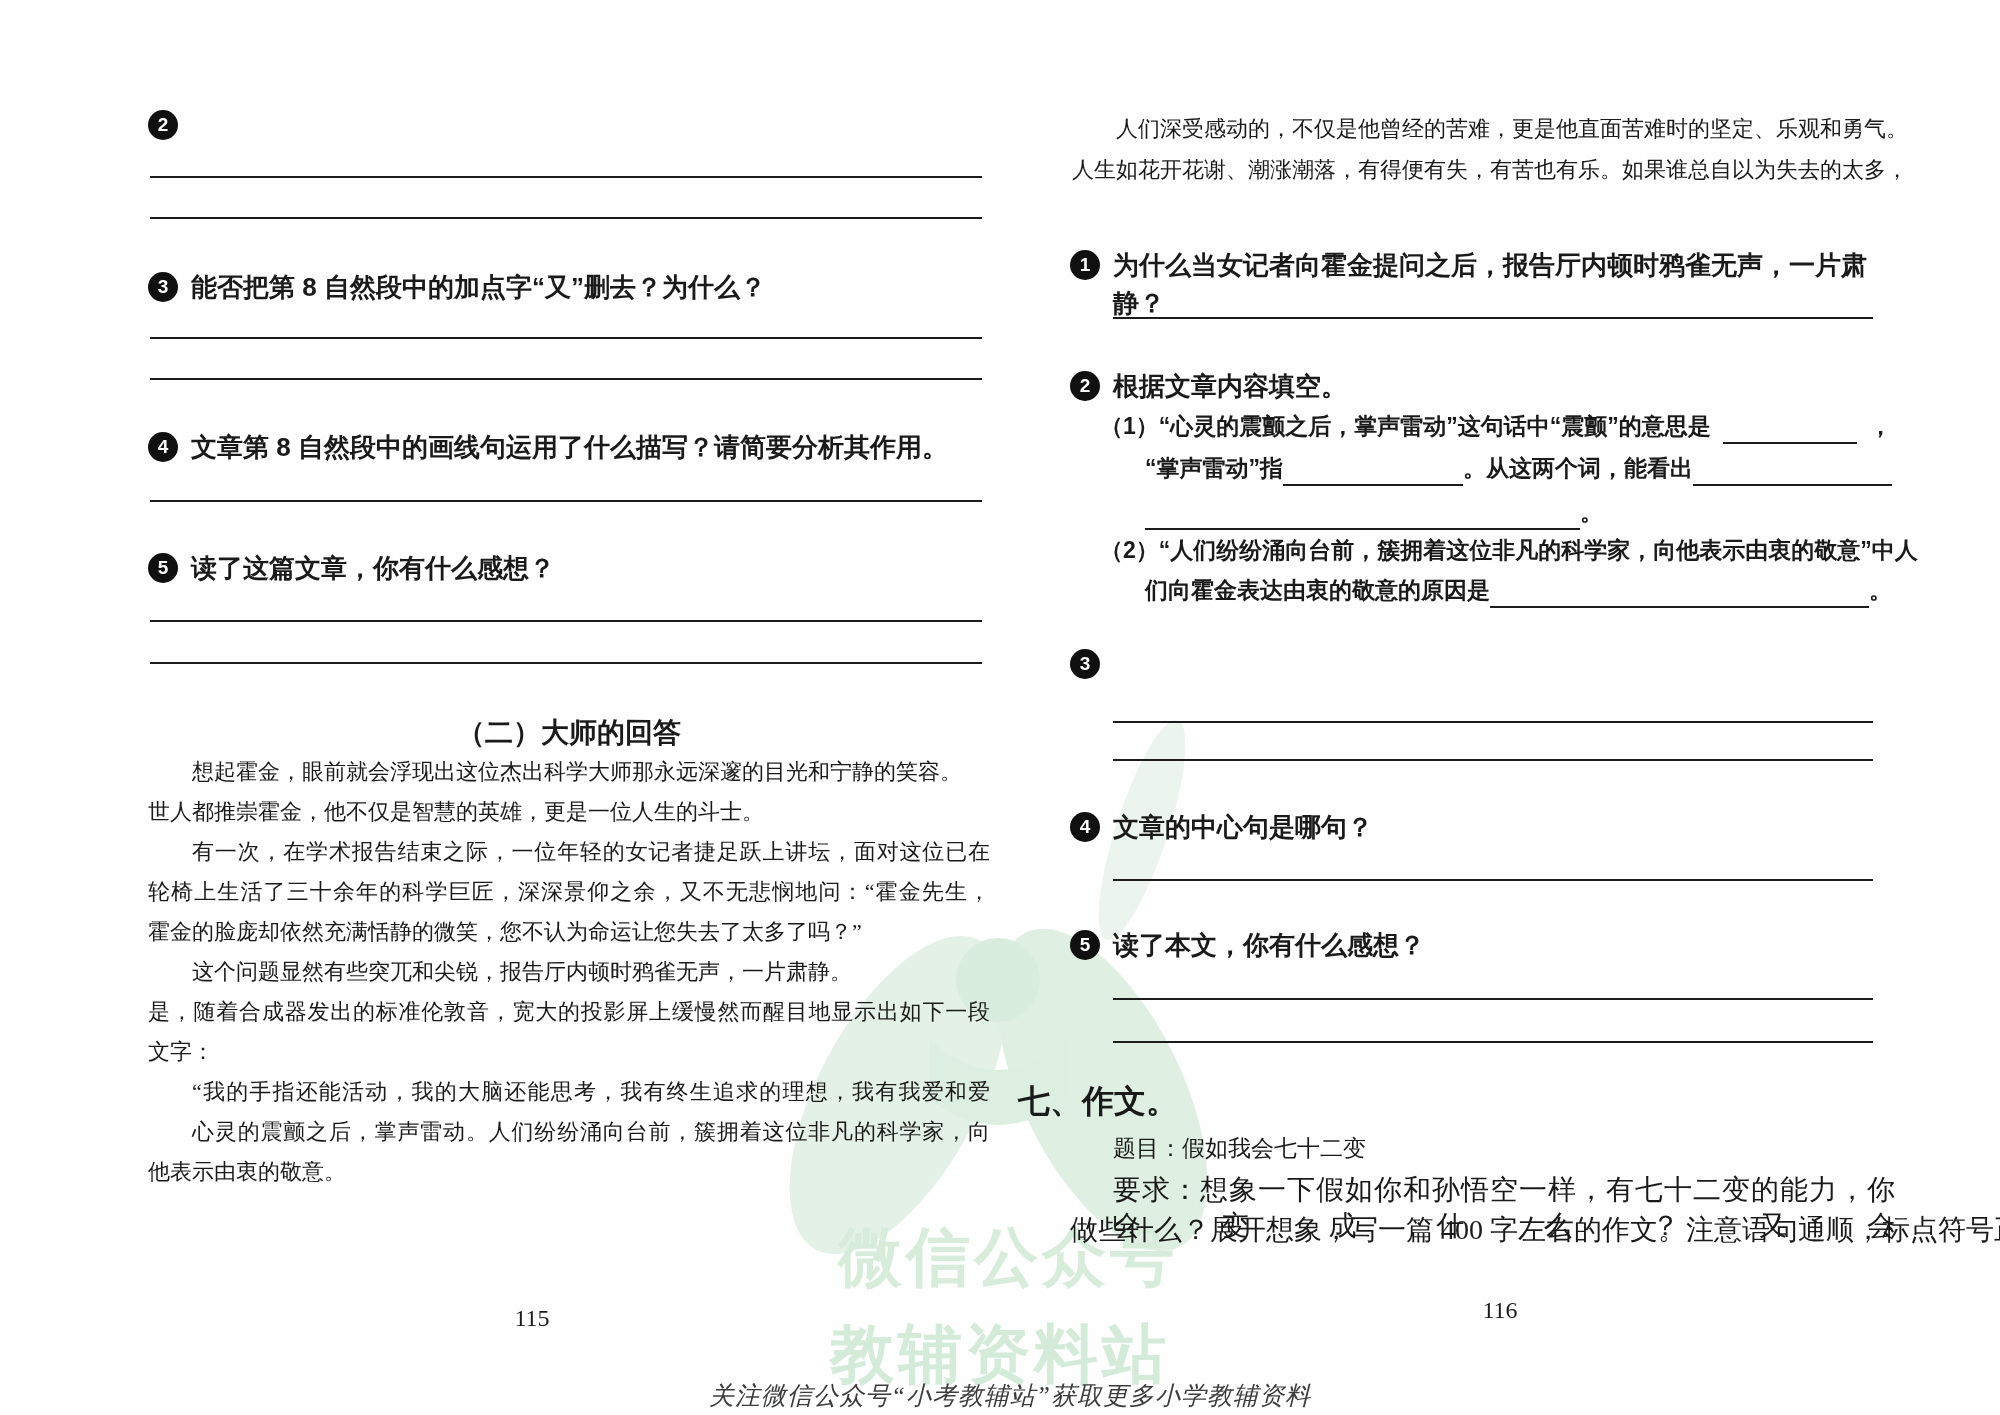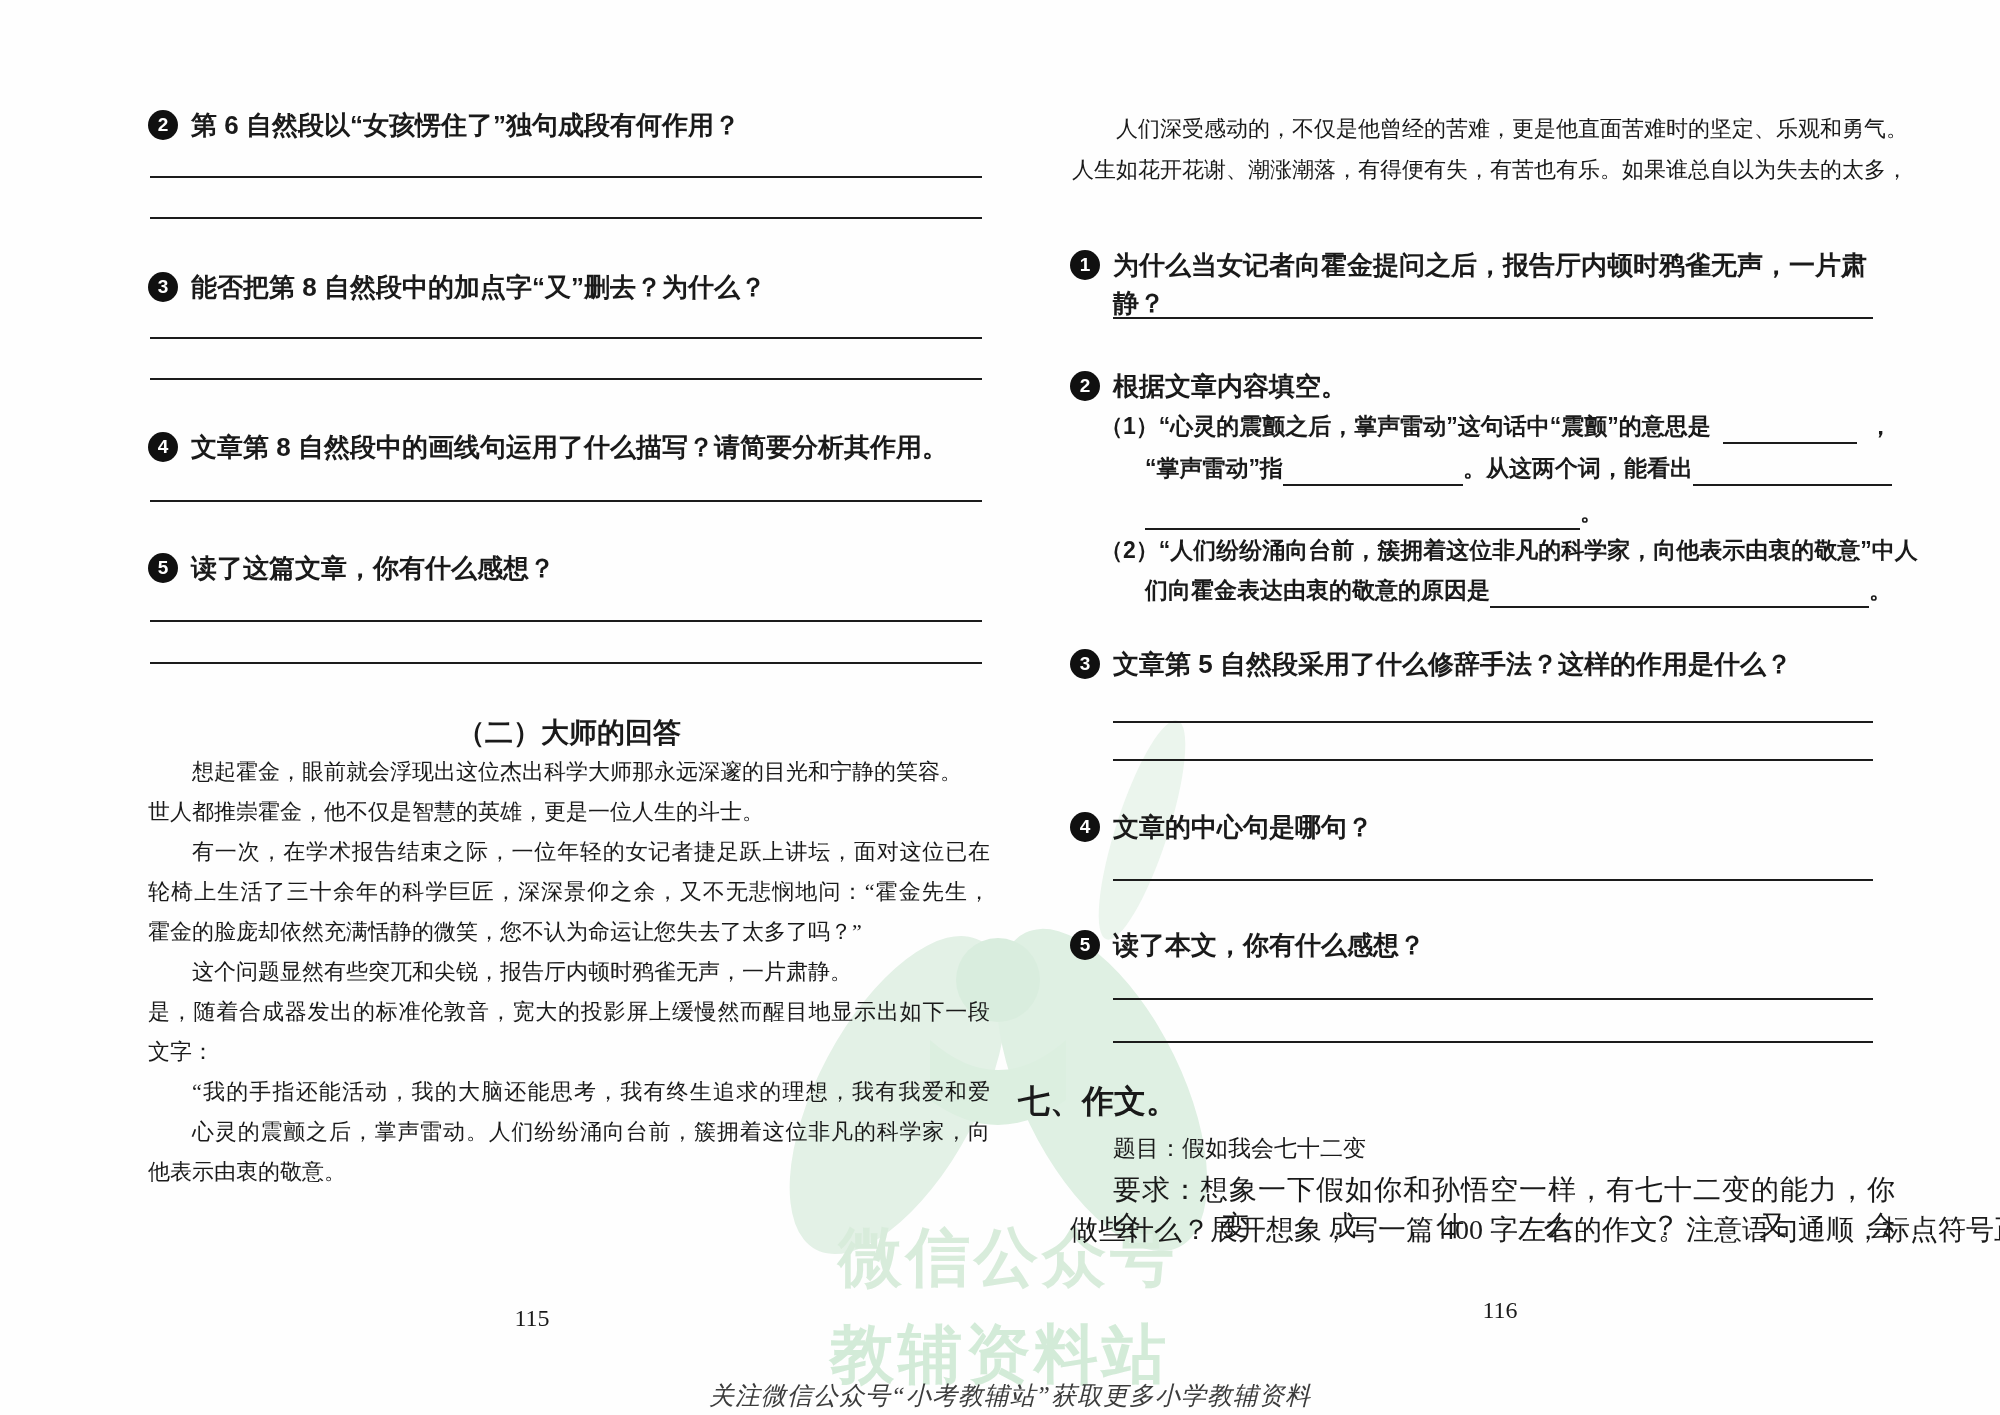--- a/index.html
+++ b/index.html
@@ -48,21 +48,20 @@
   <ellipse cx="118" cy="415" rx="80" ry="175" fill="#e3f1e6" transform="rotate(28 118 415)"></ellipse>
   <ellipse cx="322" cy="410" rx="80" ry="175" fill="#dff0e3" transform="rotate(-26 322 410)"></ellipse>
   <circle cx="218" cy="300" r="42" fill="#d9edde"></circle>
   <path d="M150 360 Q218 420 286 360 L286 420 Q218 470 150 420 Z" fill="#dcefe0"></path>
 </svg>
 <div class="wm-text" style="left:838px;top:1222px;">微信公众号</div>
 <div class="wm-text" style="left:830px;top:1319px;color:#d3ebd8;">教辅资料站</div>
 
 <div class="stem" style="left:148px;top:106px;width:840px;">
   <span class="qnum">2</span>
-  <span>第 6 自然段以“女孩愣住了”独句成段有何作用？</span>
 </div>
 <div class="ansline" style="left:150px;top:176px;width:832px;"></div>
 <div class="ansline" style="left:150px;top:217px;width:832px;"></div>
 
 <div class="stem" style="left:148px;top:268px;width:840px;">
   <span class="qnum">3</span>
   <span>能否把第 8 自然段中的加点字“又”删去？为什么？</span>
 </div>
 <div class="ansline" style="left:150px;top:337px;width:832px;"></div>
 <div class="ansline" style="left:150px;top:378px;width:832px;"></div>
@@ -132,21 +131,20 @@
   <span>（2）“人们纷纷涌向台前，簇拥着这位非凡的科学家，向他表示由衷的敬意”中人</span>
 </div>
 <div class="fillrow" style="left:1145px;top:572px;width:747px;">
   <span>们向霍金表达由衷的敬意的原因是</span>
   <span class="blank bflex"></span>
   <span>。</span>
 </div>
 
 <div class="stem" style="left:1070px;top:645px;width:840px;">
   <span class="qnum">3</span>
-  <span>文章第 5 自然段采用了什么修辞手法？这样的作用是什么？</span>
 </div>
 <div class="ansline" style="left:1113px;top:721px;width:760px;"></div>
 <div class="ansline" style="left:1113px;top:759px;width:760px;"></div>
 
 <div class="stem" style="left:1070px;top:808px;width:840px;">
   <span class="qnum">4</span>
   <span>文章的中心句是哪句？</span>
 </div>
 <div class="ansline" style="left:1113px;top:879px;width:760px;"></div>
 

